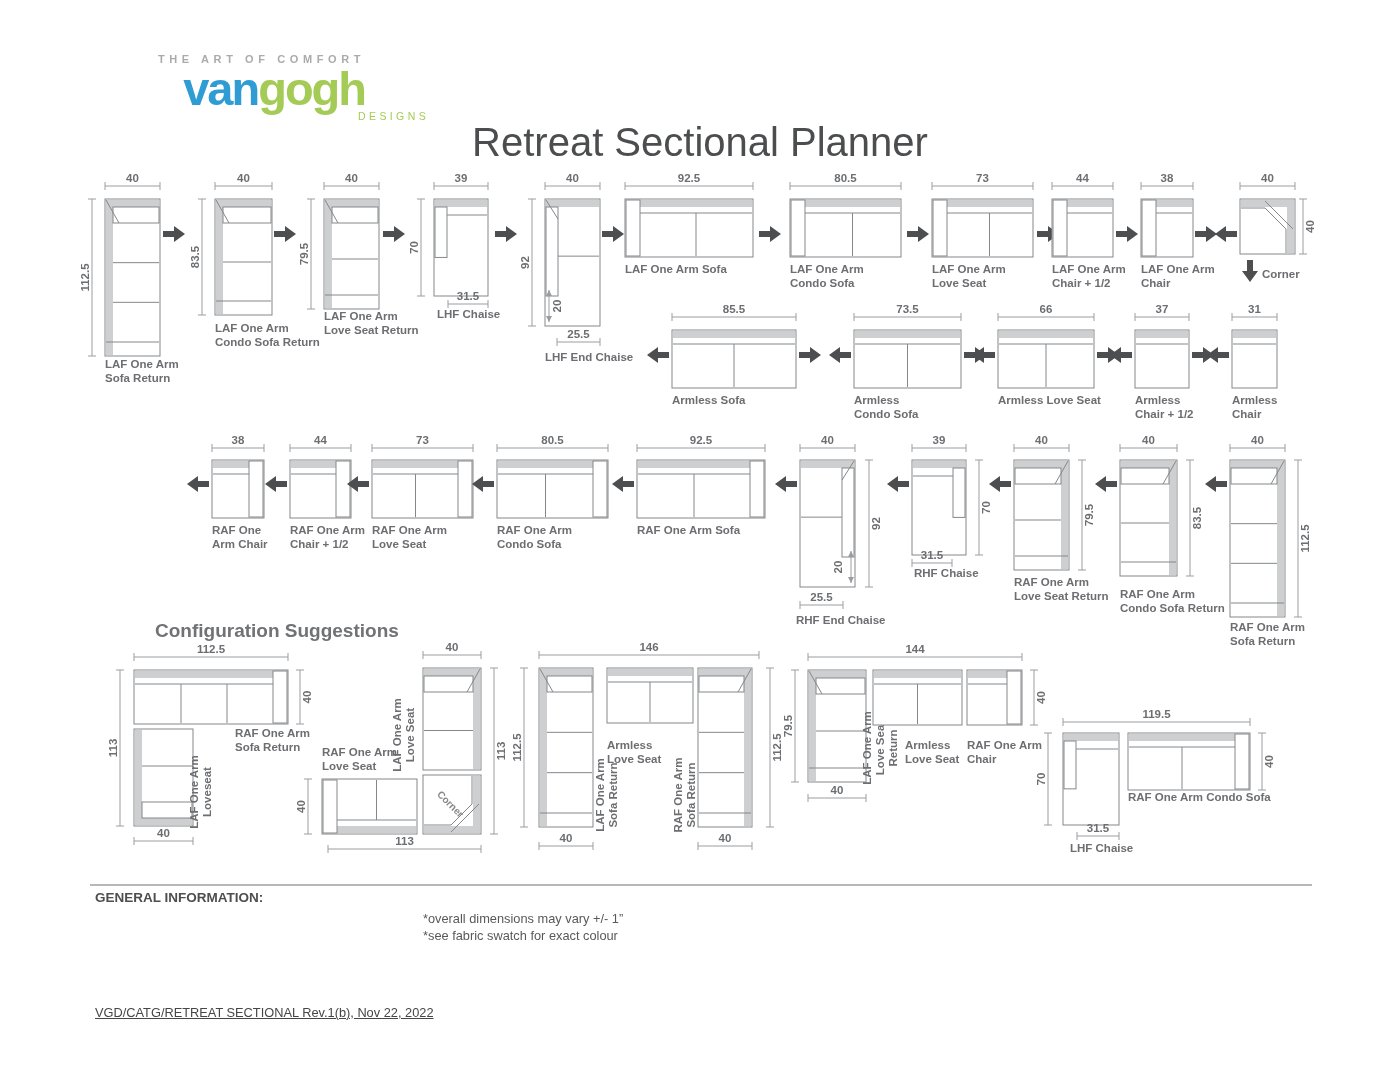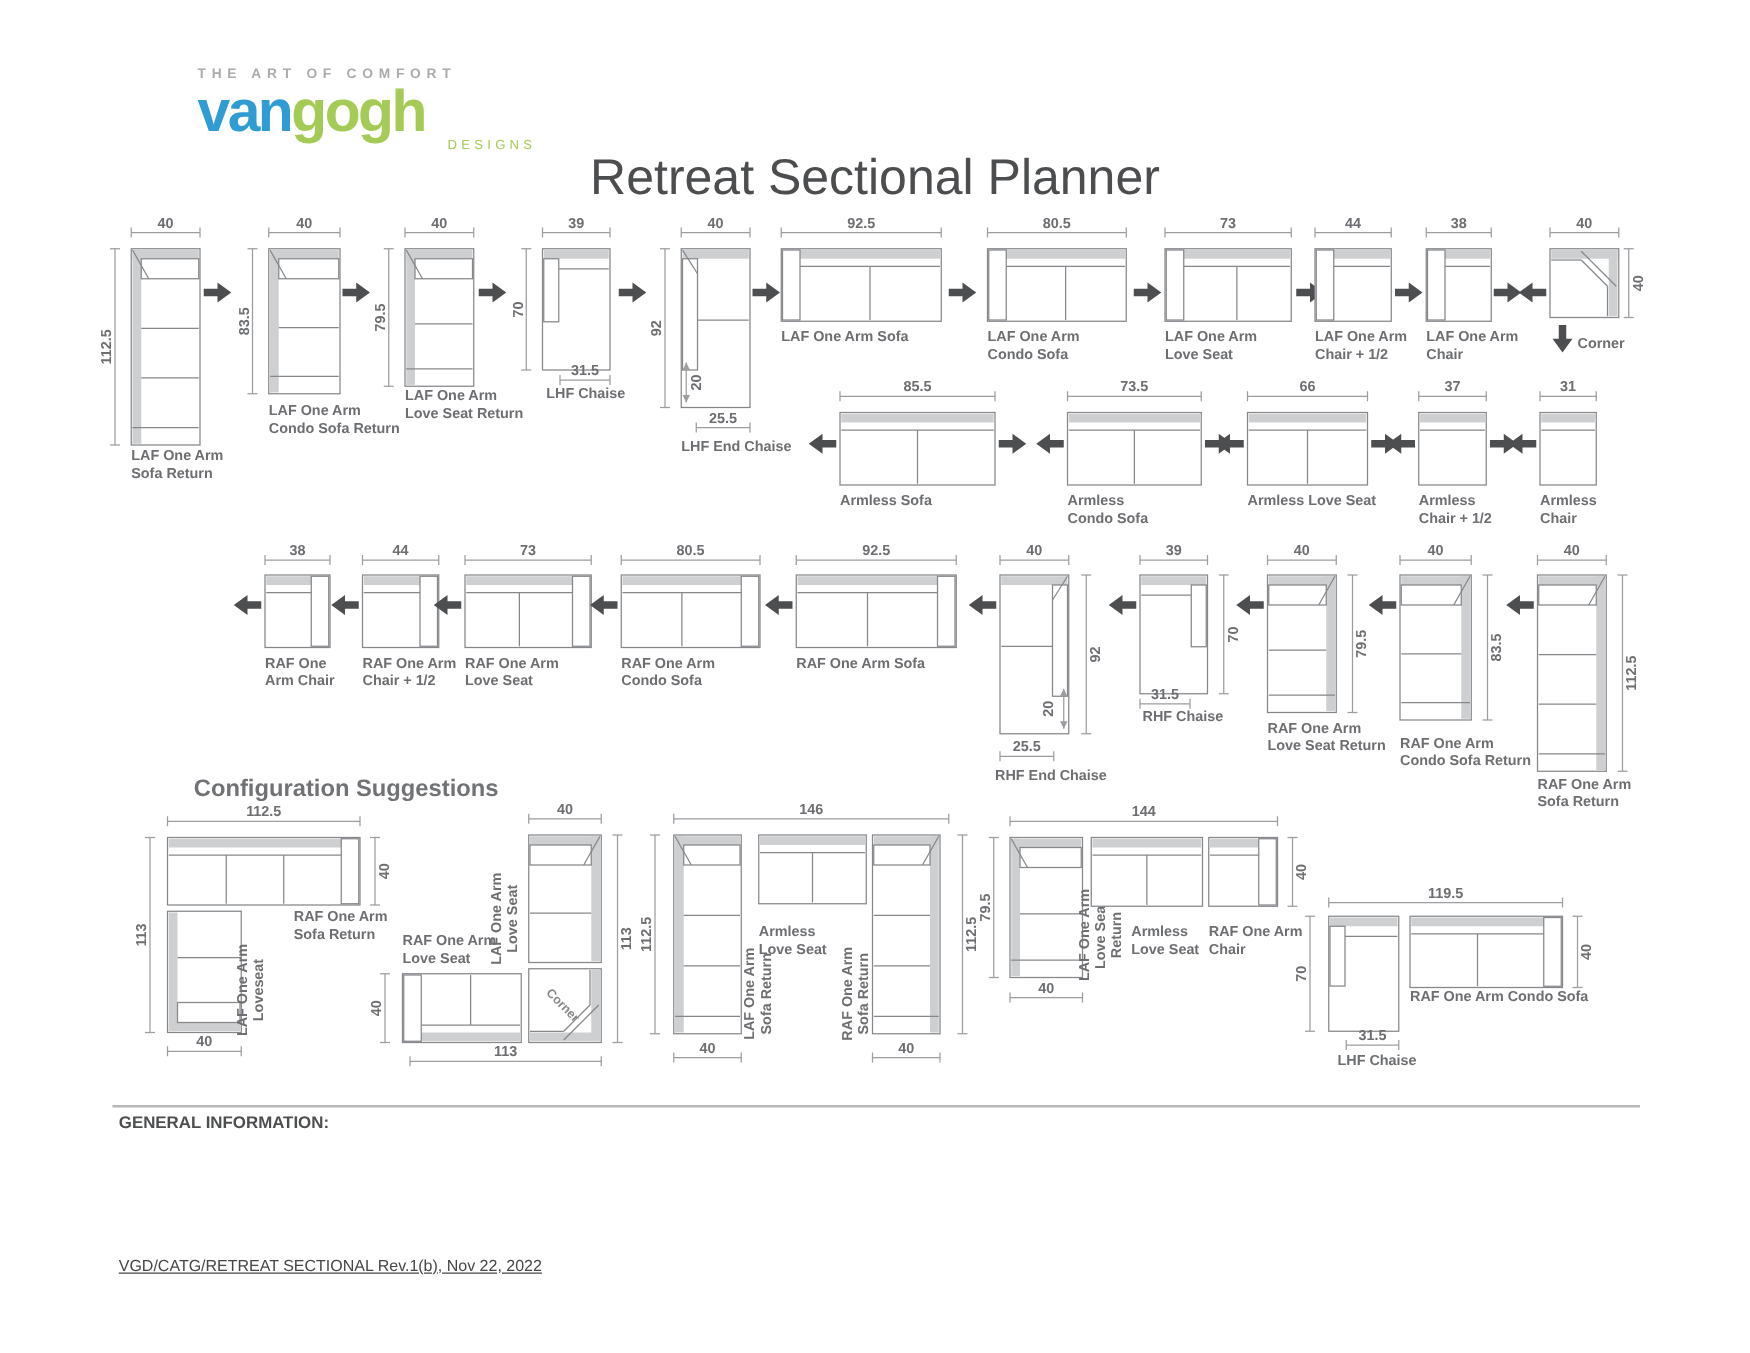--- a/index.html
+++ b/index.html
@@ -1,19 +1,19 @@
 <!DOCTYPE html>
 <html><head>
 <meta charset="utf-8">
 <style>
   html,body{margin:0;padding:0;background:#fff;}
   .page{position:relative;width:1400px;height:1082px;background:#fff;overflow:hidden;
         font-family:"Liberation Sans",sans-serif;}
   
-  .logo{position:absolute;left:158px;top:53px;}
+  .logo{position:absolute;left:158px;top:53px;text-align:right;}
   .tagline{font-size:11px;letter-spacing:4.6px;color:#a9abad;font-weight:bold;}
   .brand{font-size:47px;font-weight:bold;letter-spacing:-2px;line-height:44px;margin-top:2px;}
   .brand .van{color:#2f9cd4;}
   .brand .gogh{color:#a4cb55;}
   .designs{position:absolute;left:200px;top:57px;font-size:10.5px;letter-spacing:3.4px;color:#a4cb55;font-weight:normal;}
   
   .title{position:absolute;top:120px;left:0;width:100%;text-align:center;margin:0;
          font-size:40px;font-weight:normal;color:#4c4d4f;}
   
   #diagram{position:absolute;left:0;top:0;}
@@ -678,15 +678,16 @@
         <line x1="1258" y1="733" x2="1266" y2="733" stroke="#9b9da0" stroke-width="1"></line>
         <line x1="1258" y1="790" x2="1266" y2="790" stroke="#9b9da0" stroke-width="1"></line>
         <text x="1273" y="761.5" transform="rotate(-90 1273 761.5)" text-anchor="middle">40</text>
         <text x="1128" y="801">RAF One Arm Condo Sofa</text>
       </g>
       <text class="cfg-head" x="155" y="637">Configuration Suggestions</text>
     </svg>
 
   <div class="info-rule"></div>
   <h2 class="gi-head">GENERAL INFORMATION:</h2>
+  <div class="info-col c2"><div>*overall dimensions may vary +/- 1”</div><div>*see fabric swatch for exact colour</div></div>
   <div class="footer">VGD/CATG/RETREAT SECTIONAL Rev.1(b), Nov 22, 2022</div>
 
 </div>
 
 </body></html>

